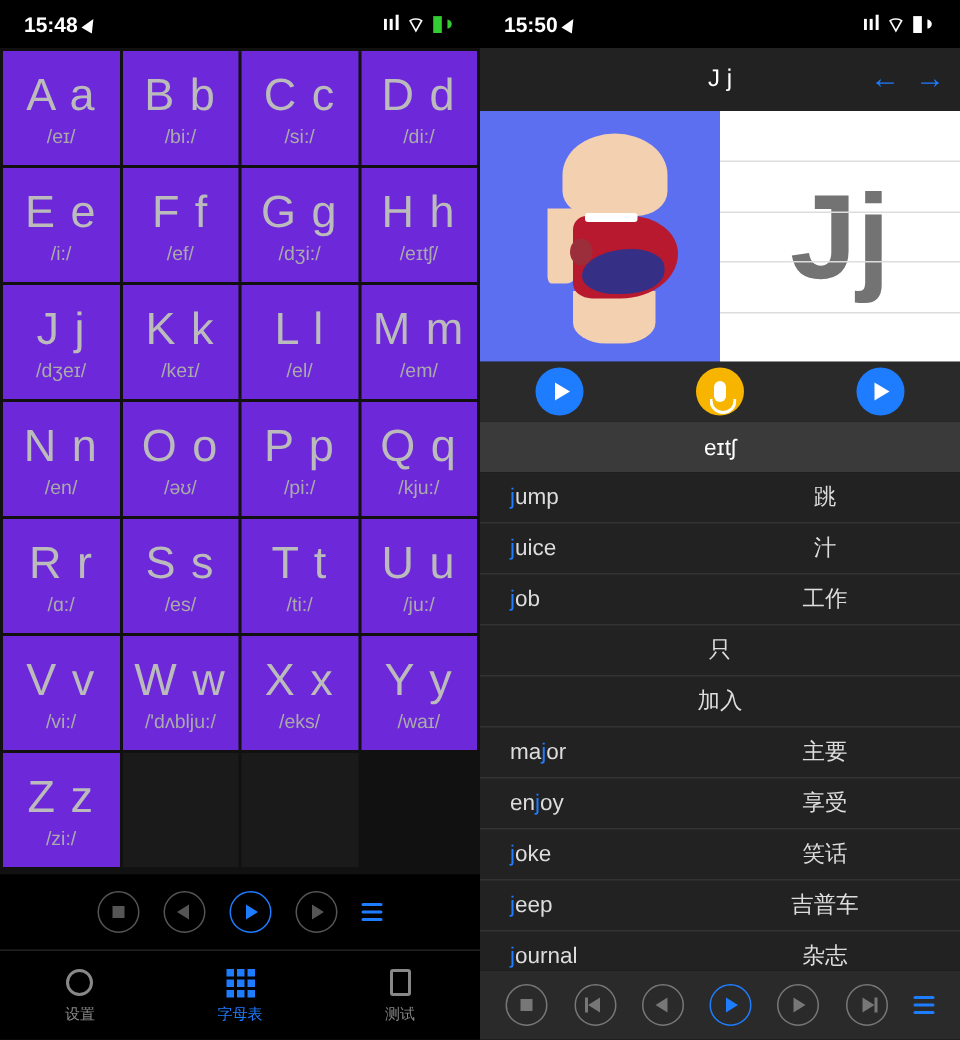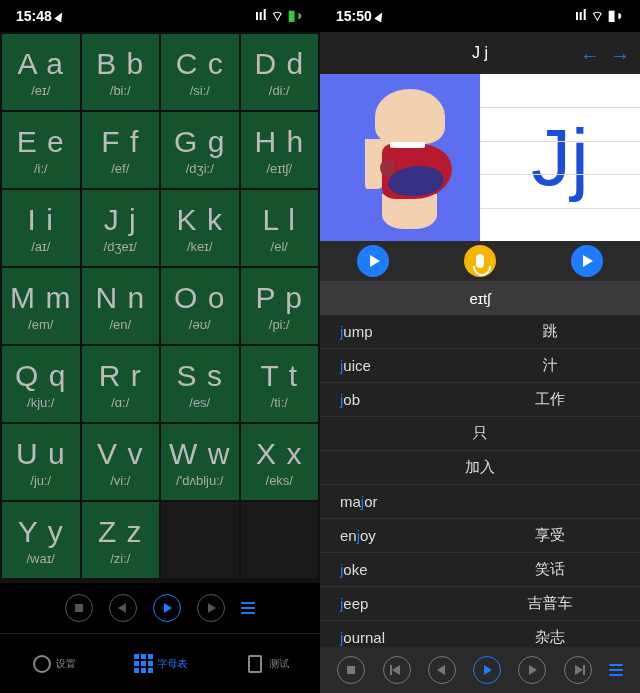--- a/index.html
+++ b/index.html
@@ -3,35 +3,35 @@
 <meta charset="utf-8">
 <style>
 *{margin:0;padding:0;box-sizing:border-box;font-family:-apple-system,"Helvetica Neue",sans-serif}
 body{background:#555;display:flex;width:640px;height:693px;overflow:hidden}
 .phone{width:320px;height:693px;background:#000;display:flex;flex-direction:column;position:relative}
 .status-bar{height:32px;display:flex;justify-content:space-between;align-items:center;padding:0 16px;color:#fff;font-size:14px;font-weight:600}
 .status-left{display:flex;align-items:center;gap:4px}
 .status-right{display:flex;align-items:flex-start;gap:4px}
 .loc-icon{width:0;height:0;border-left:4px solid transparent;border-right:4px solid transparent;border-bottom:9px solid #fff;transform:rotate(30deg)}
 .alpha-grid{flex:1;display:grid;grid-template-columns:repeat(4,1fr);grid-auto-rows:76px;gap:2px;padding:2px;background:#111}
-.letter-cell{background:#14532d;display:flex;flex-direction:column;align-items:center;justify-content:center;color:#bbb}
+.letter-cell{background:#6d28d9;display:flex;flex-direction:column;align-items:center;justify-content:center;color:#bbb}
 .letter-cell .lg{font-size:30px;font-weight:300;letter-spacing:1px}
 .letter-cell .ipa{font-size:13px;color:#aaa;margin-top:2px}
 .letter-cell.empty{background:#1a1a1a}
 .player-bar{height:50px;display:flex;align-items:center;justify-content:center;gap:16px;background:#000}
 .pbtn{width:28px;height:28px;border-radius:50%;border:1.5px solid #555;display:flex;align-items:center;justify-content:center}
 .pbtn.blue{border-color:#1e7cff}
 .tri-r{width:0;height:0;border-top:5px solid transparent;border-bottom:5px solid transparent;border-left:8px solid #555;margin-left:2px}
 .tri-l{width:0;height:0;border-top:5px solid transparent;border-bottom:5px solid transparent;border-right:8px solid #555;margin-right:2px}
 .sq{width:8px;height:8px;background:#555}
 .tri-r.blue{border-left-color:#1e7cff}
 .menu3{display:flex;flex-direction:column;gap:3px}
 .menu3 span{width:14px;height:2px;background:#1e7cff;border-radius:1px}
 .tab-bar{height:60px;display:flex;background:#000;border-top:1px solid #222}
-.tab{flex:1;display:flex;align-items:center;justify-content:center;gap:3px;color:#888;font-size:10px}
+.tab{flex:1;display:flex;flex-direction:column;align-items:center;justify-content:center;gap:3px;color:#888;font-size:10px}
 .tab.active{color:#1e7cff}
 .tab-icon{width:22px;height:22px;display:flex;align-items:center;justify-content:center}
 .gear{width:18px;height:18px;border:2px solid currentColor;border-radius:50%;position:relative}
 .grid9{display:grid;grid-template-columns:repeat(3,5px);grid-template-rows:repeat(3,5px);gap:2px}
 .grid9 span{background:currentColor}
 .clip{width:14px;height:18px;border:2px solid currentColor;border-radius:2px;position:relative}
 
 .header{height:42px;background:#222;display:flex;align-items:center;justify-content:center;position:relative;color:#fff;font-size:16px;font-weight:500}
 .header .arrow{position:absolute;color:#1e7cff;font-size:20px;top:50%;transform:translateY(-50%)}
 .header .arrow.l{right:40px}
@@ -42,21 +42,21 @@
 .head{position:absolute;left:35px;top:5px;width:70px;height:55px;background:#f2d0b0;border-radius:50% 50% 30% 30%}
 .nose{position:absolute;left:25px;top:55px;width:25px;height:50px;background:#f2d0b0;border-radius:0 0 50% 10%}
 .mouth-cav{position:absolute;left:42px;top:60px;width:70px;height:55px;background:#b8192f;border-radius:10px 50% 60% 20%}
 .tongue{position:absolute;left:48px;top:82px;width:55px;height:30px;background:#362f86;border-radius:60% 40% 50% 40%}
 .teeth{position:absolute;left:50px;top:58px;width:35px;height:6px;background:#fff;border-radius:2px}
 .lip{position:absolute;left:40px;top:75px;width:15px;height:18px;background:#9c2e3c;border-radius:50%}
 .chin{position:absolute;left:42px;top:110px;width:55px;height:35px;background:#f2d0b0;border-radius:0 0 40% 40%}
 .letter-canvas{flex:1;background:#fff;position:relative;display:flex;align-items:center;justify-content:center}
 .letter-canvas .lines span{position:absolute;left:0;right:0;height:1px;background:#ddd}
 .lines .l1{top:20%}.lines .l2{top:40%}.lines .l3{top:60%}.lines .l4{top:80%}
-.big-letter{font-size:80px;color:#1d4ed8;font-weight:400}
+.big-letter{font-size:80px;color:#737373;font-weight:700}
 .audio-bar{height:40px;background:#2a2a2a;display:flex;align-items:center;justify-content:space-around}
 .abtn{width:32px;height:32px;border-radius:50%;display:flex;align-items:center;justify-content:center}
 .abtn.blue{background:#1e7cff}
 .abtn.yellow{background:#f7b500}
 .abtn .tri{width:0;height:0;border-top:6px solid transparent;border-bottom:6px solid transparent;border-left:10px solid #fff;margin-left:3px}
 .mic{width:8px;height:14px;background:#fff;border-radius:4px;position:relative}
 .mic::after{content:"";position:absolute;left:-3px;top:12px;width:14px;height:8px;border:2px solid #fff;border-top:none;border-radius:0 0 10px 10px}
 .word-header{height:34px;background:#3a3a3a;color:#fff;display:flex;align-items:center;justify-content:center;font-size:15px}
 .word-list{flex:1;overflow:hidden;background:#222}
 .word-row{height:34px;display:flex;align-items:center;border-bottom:1px solid #333;padding:0 20px;color:#ddd;font-size:15px}
@@ -114,24 +114,20 @@
       </div>
       <div class="letter-cell">
         <div class="lg">G g</div>
         <div class="ipa">/dʒi:/</div>
       </div>
       <div class="letter-cell">
         <div class="lg">H h</div>
         <div class="ipa">/eɪtʃ/</div>
       </div>
       <div class="letter-cell">
-        <div class="lg">I i</div>
-        <div class="ipa">/aɪ/</div>
-      </div>
-      <div class="letter-cell">
         <div class="lg">J j</div>
         <div class="ipa">/dʒeɪ/</div>
       </div>
       <div class="letter-cell">
         <div class="lg">K k</div>
         <div class="ipa">/keɪ/</div>
       </div>
       <div class="letter-cell">
         <div class="lg">L l</div>
         <div class="ipa">/el/</div>
@@ -311,20 +307,21 @@
         <div class="zh">工作</div>
       </div>
       <div class="word-row">
         <div class="zh">只</div>
       </div>
       <div class="word-row">
         <div class="zh">加入</div>
       </div>
       <div class="word-row">
         <div class="en">ma<span class="hl">j</span>or</div>
+        <div class="zh">主要</div>
       </div>
       <div class="word-row">
         <div class="en">en<span class="hl">j</span>oy</div>
         <div class="zh">享受</div>
       </div>
       <div class="word-row">
         <div class="en"><span class="hl">j</span>oke</div>
         <div class="zh">笑话</div>
       </div>
       <div class="word-row">

